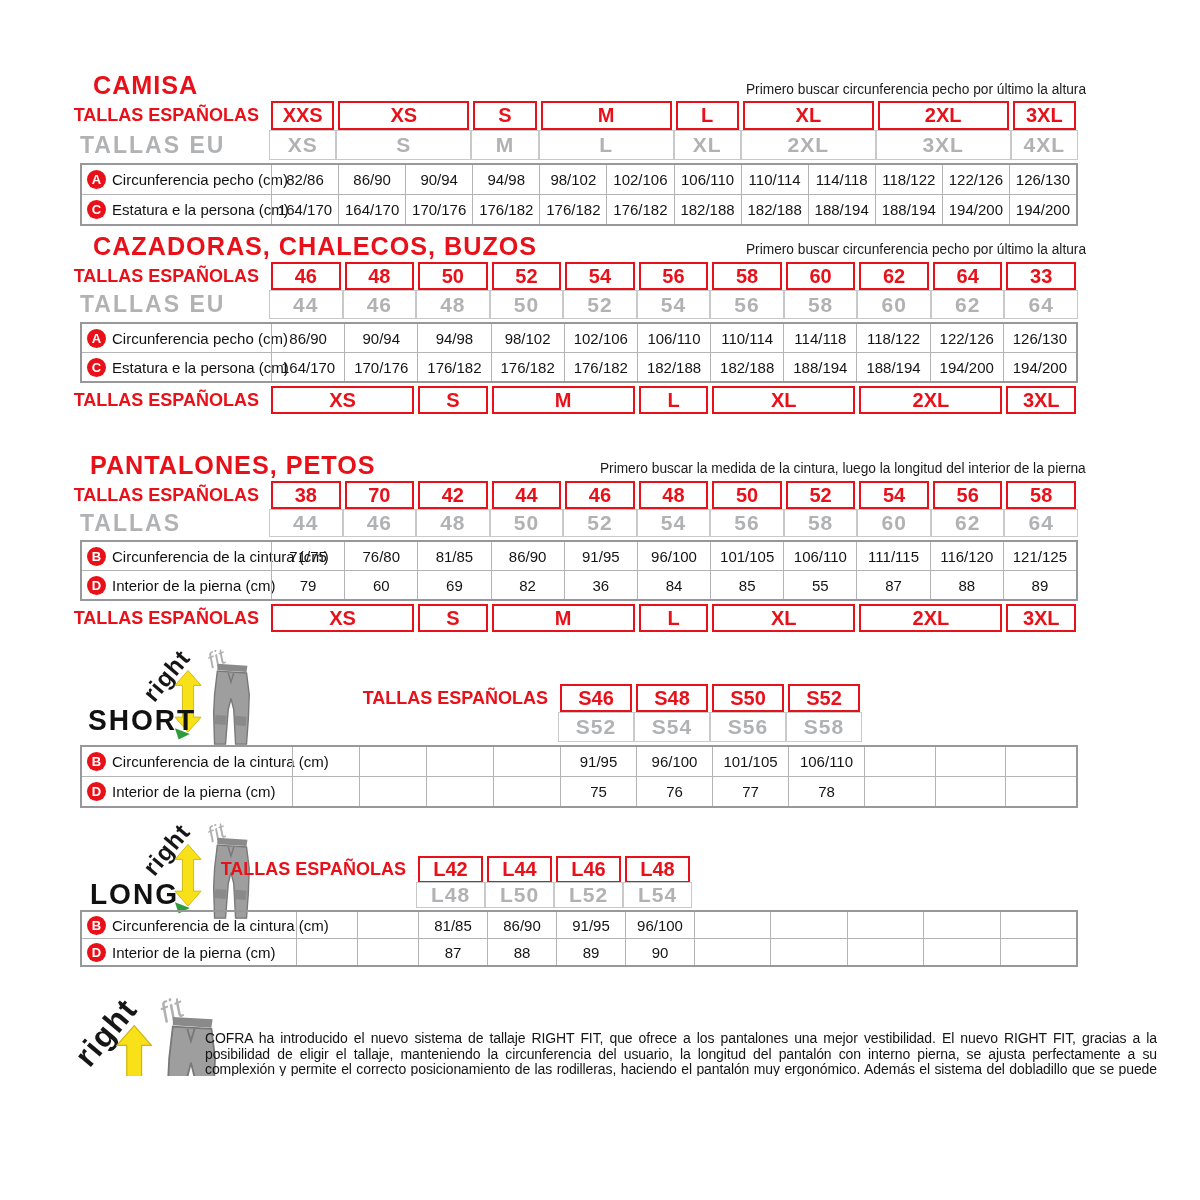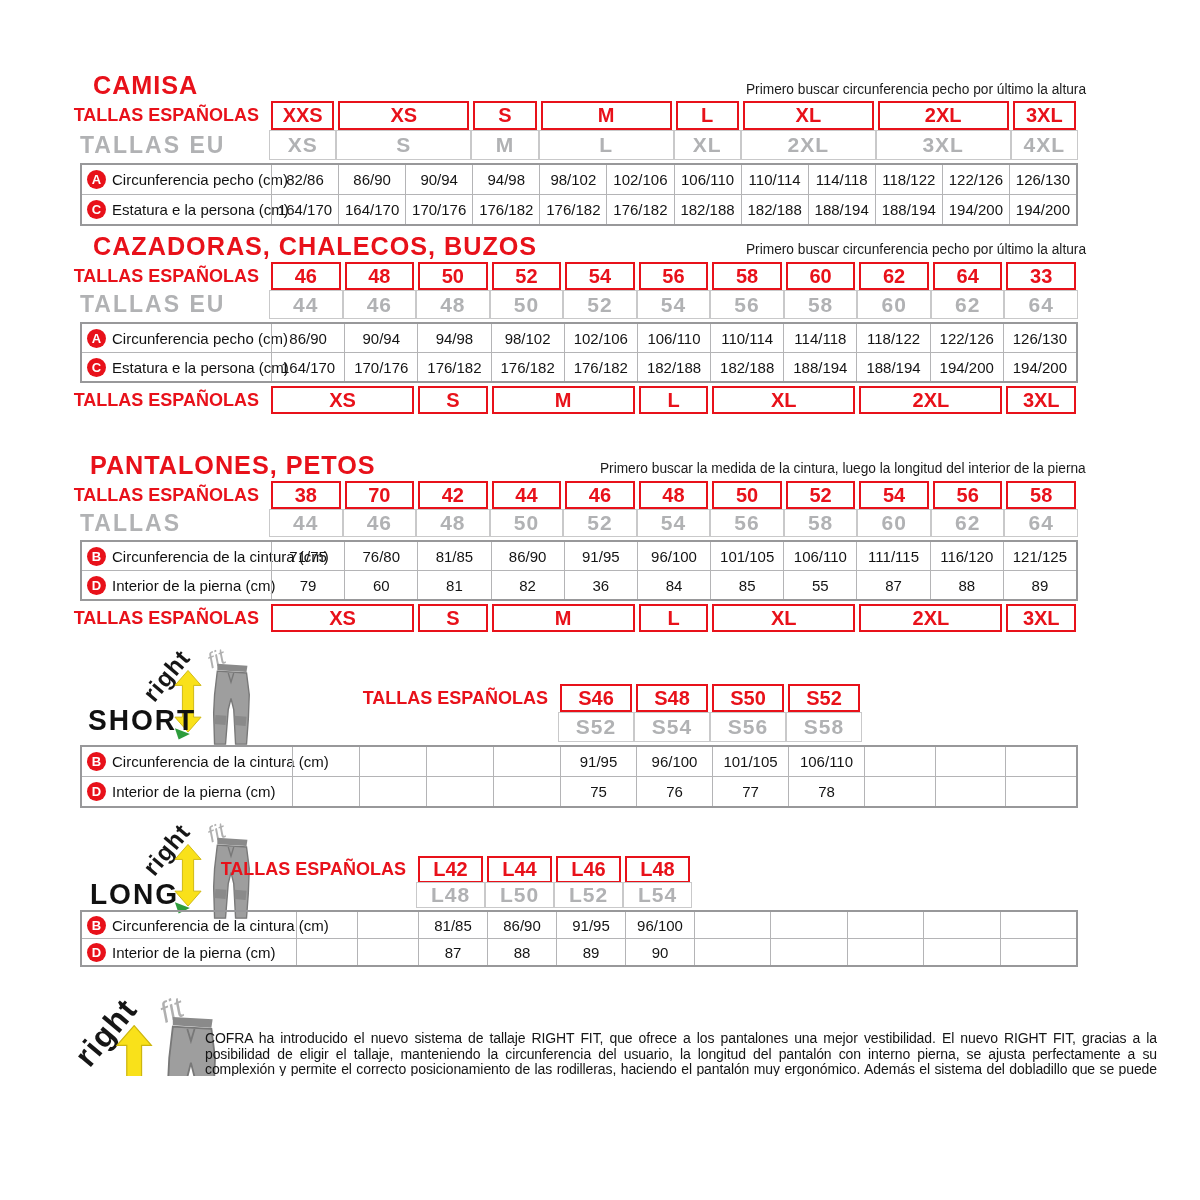--- a/index.html
+++ b/index.html
@@ -265,21 +265,21 @@
           <div class="cell val-cell">121/125</div>
         </div>
       <div class="row g11 h28">
         <div class="cell label-cell">
           <span class="circle">D</span>
           <span>Interior de la pierna (cm)</span>
         </div>
 
       <div class="cell val-cell">79</div>
           <div class="cell val-cell">60</div>
-          <div class="cell val-cell">81</div>
+          <div class="cell val-cell">69</div>
           <div class="cell val-cell">82</div>
           <div class="cell val-cell">36</div>
           <div class="cell val-cell">84</div>
           <div class="cell val-cell">85</div>
           <div class="cell val-cell">55</div>
           <div class="cell val-cell">87</div>
           <div class="cell val-cell">88</div>
           <div class="cell val-cell">89</div>
         </div>
     </div>

